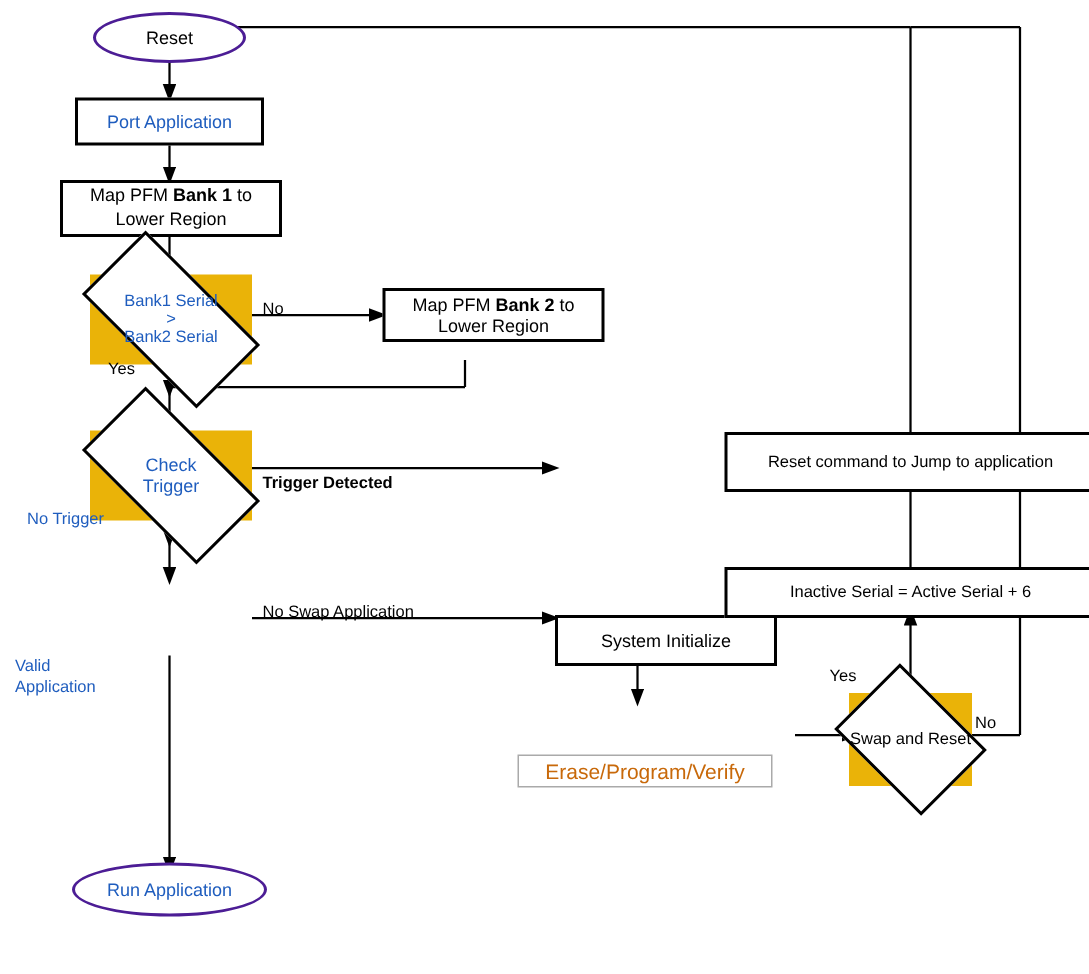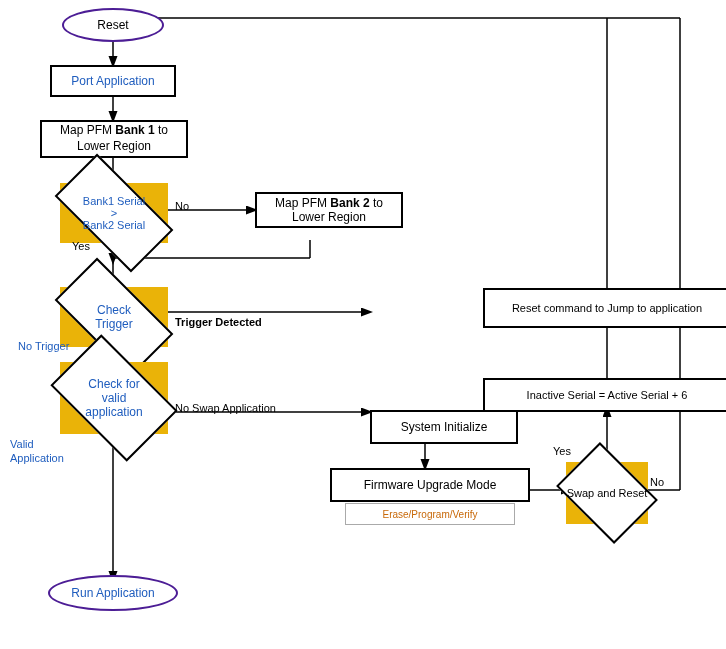--- a/index.html
+++ b/index.html
@@ -148,37 +148,28 @@
     <span style="text-align:center;">Map PFM <strong>Bank 2</strong> to<br>Lower Region</span>
   </div>
 
   <div class="shape diamond" style="left:60px; top:287px; width:108px; height:60px;">
     <div class="diamond-inner"></div>
     <div class="diamond-text" style="color:#1f5dbe;justify-content:center;">
       <span>Check<br>Trigger</span>
     </div>
   </div>
 
-  <div class="shape diamond" style="left:60px; top:362px; width:108px; height:72px;">
-    <div class="diamond-inner"></div>
-    <div class="diamond-text" style="color:#1f5dbe;">
-      <span>Check for<br>valid<br>application</span>
-    </div>
-  </div>
 
   <div class="shape rect" style="left:370px; top:410px; width:148px; height:34px;">
     <span>System Initialize</span>
   </div>
 
-  <div class="shape rect" style="left:330px; top:468px; width:200px; height:34px;">
-    <span style="font-size:12px;">Firmware Upgrade Mode</span>
-  </div>
 
   <div class="shape rect" style="left:345px; top:503px; width:170px; height:22px; border:1.5px solid #aaa;">
-    <span class="orange" style="font-size:10px;">Erase/Program/Verify</span>
+    <span class="orange" style="font-size:14px;">Erase/Program/Verify</span>
   </div>
 
   <div class="shape oval" style="left:48px; top:575px; width:130px; height:36px;">
     <span class="blue">Run Application</span>
   </div>
 
   <div class="shape diamond" style="left:566px; top:462px; width:82px; height:62px;">
     <div class="diamond-inner"></div>
     <div class="diamond-text" style="font-size:11px;">
       <span>Swap

